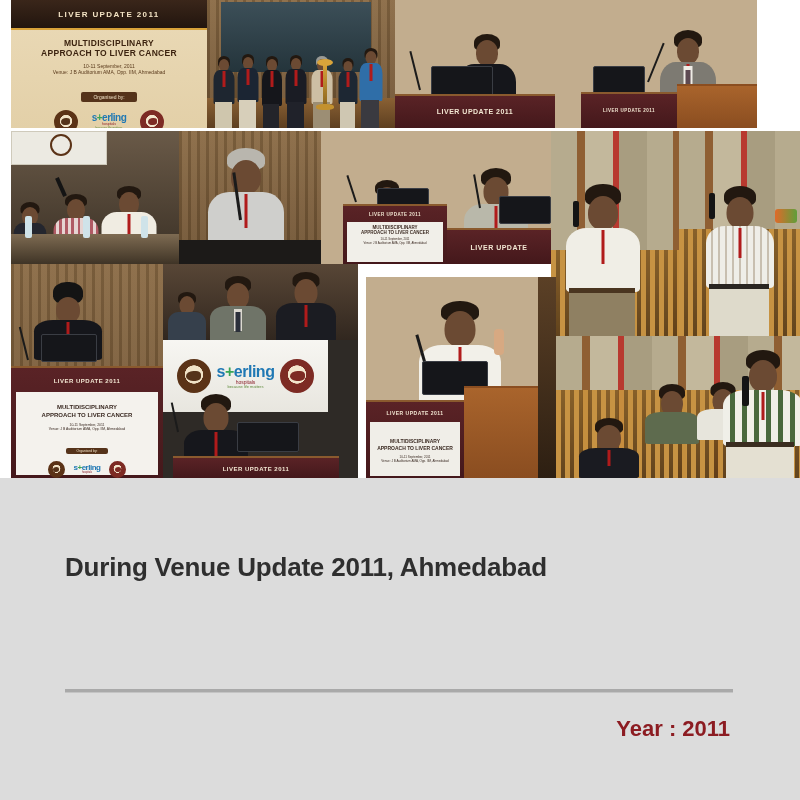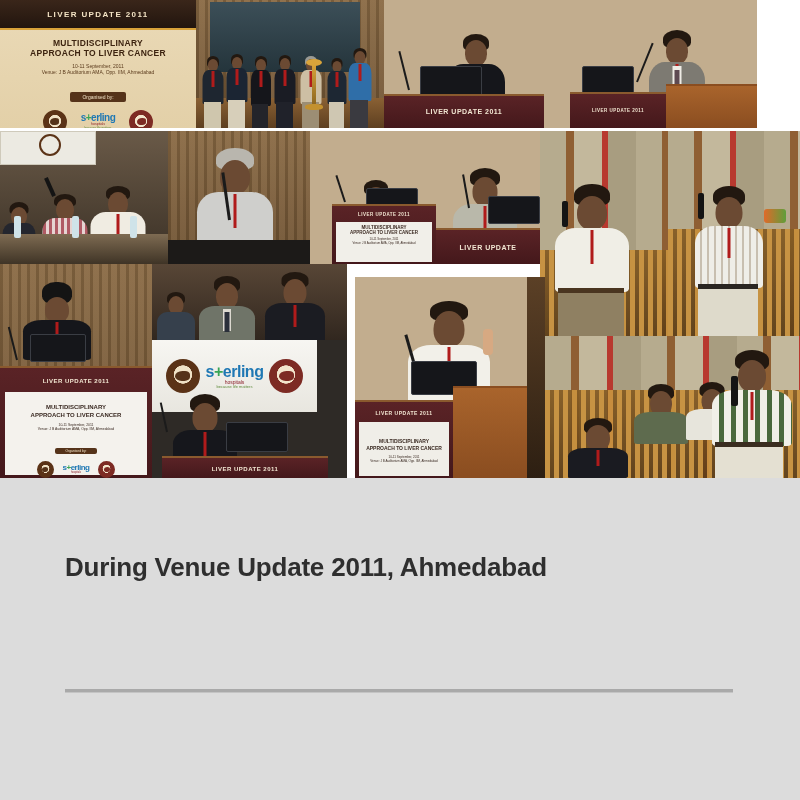--- a/index.html
+++ b/index.html
@@ -23,20 +23,21 @@
     left: 0; top: 0;
     width: 800px; height: 478px;
     background: #ffffff;
     overflow: hidden;
   }
 
   .photo {
     position: absolute;
     overflow: hidden;
     background: #1d4ed8;
+    margin-left: 11px;
   }
   .photo .scene { position: absolute; inset: 0; }
 
   
   .wall-wood {
     background:
       repeating-linear-gradient(90deg,
         rgba(0,0,0,.10) 0px, rgba(0,0,0,.10) 2px,
         rgba(255,255,255,.06) 2px, rgba(255,255,255,.06) 7px),
       linear-gradient(180deg,#c9b79a 0%, #b9a branch 0%, #bda landmark 0%, #c2ad8e 55%, #a8906f 100%);
@@ -620,15 +621,18 @@
         </div>
         <div style="position:absolute;left:186px;top:40px;width:7px;height:30px;background:#141414;border-radius:2px;"></div>
       </div>
     </div>
 
   </div>
 
   <div id="caption-area">
     <div id="caption-title">During Venue Update 2011, Ahmedabad</div>
     <div id="divider"></div>
+    <div id="year-line">
+      <span class="year-label">Year :</span><span class="year-value">2011</span>
+    </div>
   </div>
 
 </div>
 
 </body></html>

